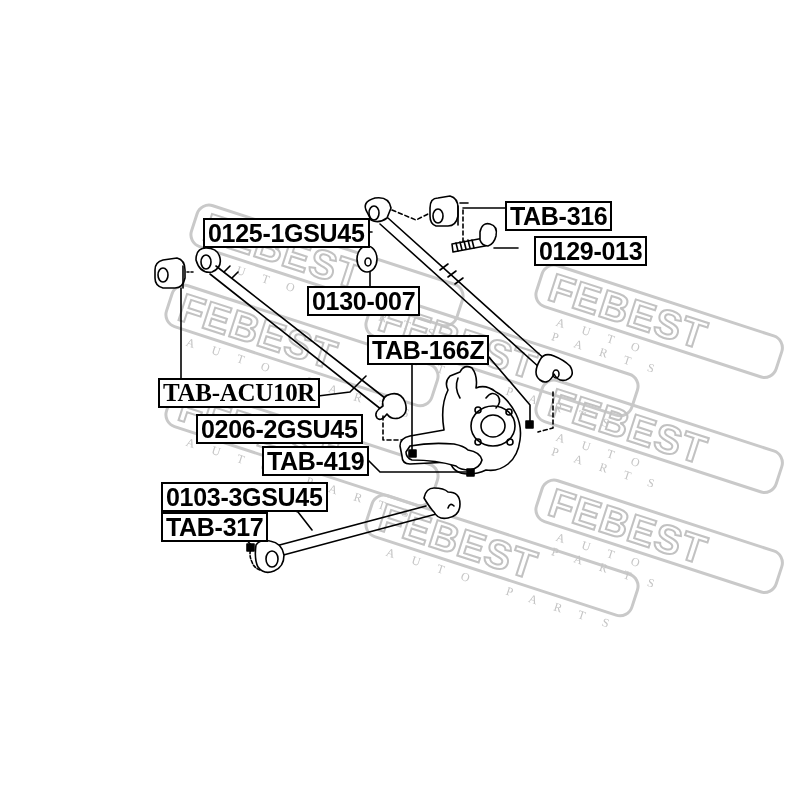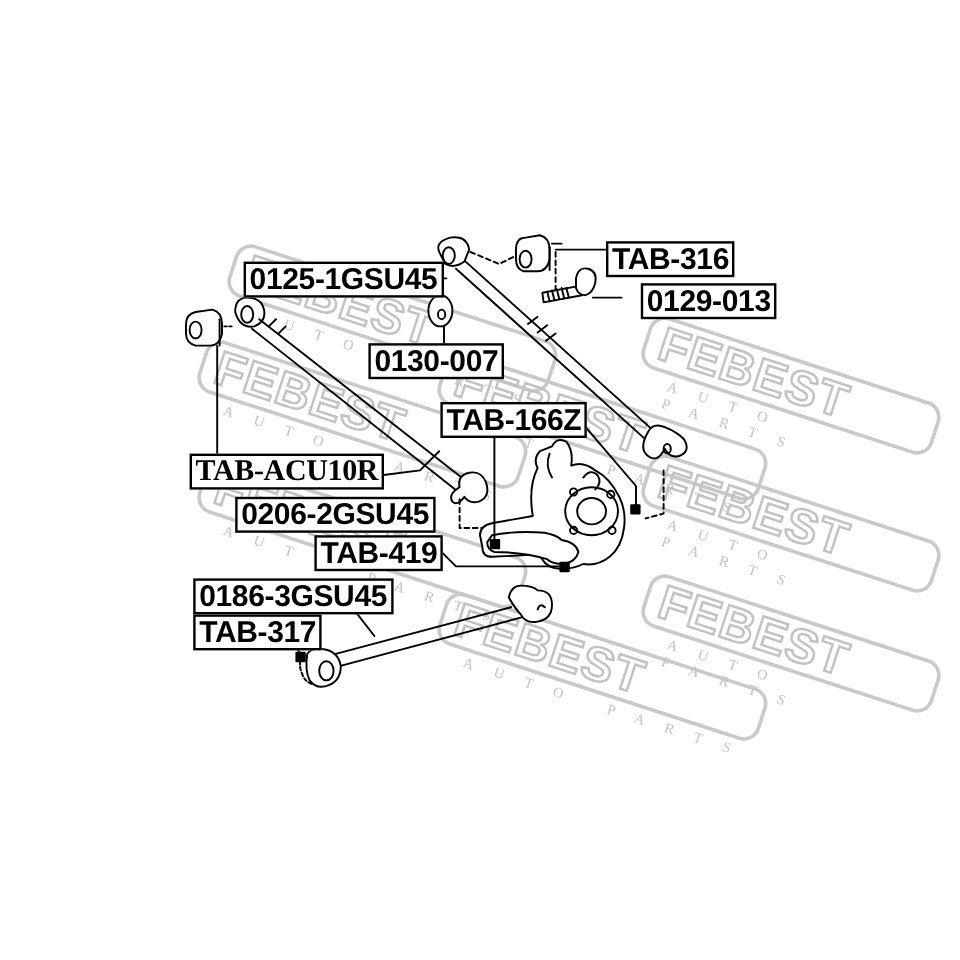--- a/index.html
+++ b/index.html
@@ -165,16 +165,16 @@
   </svg>
 
   <div class="label" style="left:505px; top:201px;">TAB-316</div>
   <div class="label" style="left:534px; top:236px;">0129-013</div>
   <div class="label" style="left:175px; top:218px;margin-left:28px;">0125-1GSU45</div>
   <div class="label" style="left:307px; top:286px;">0130-007</div>
   <div class="label" style="left:367px; top:335px;">TAB-166Z</div>
   <div class="label" style="left:158px; top:378px;font-family:Liberation Serif, serif;">TAB-ACU10R</div>
   <div class="label" style="left:196px; top:414px;">0206-2GSU45</div>
   <div class="label" style="left:262px; top:446px;">TAB-419</div>
-  <div class="label" style="left:161px; top:482px;">0186-3GSU45</div>
+  <div class="label" style="left:161px; top:482px;">0103-3GSU45</div>
   <div class="label" style="left:161px; top:512px;">TAB-317</div>
 
 </div>
 
 </body></html>

